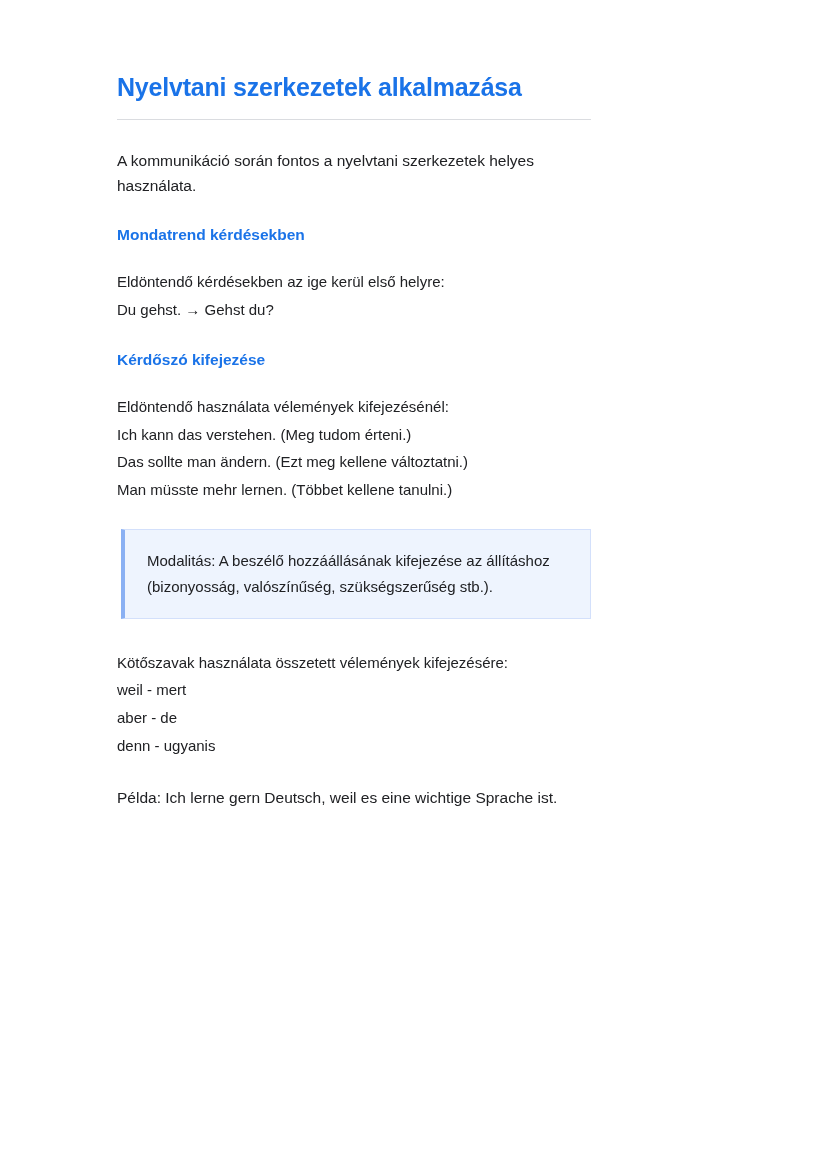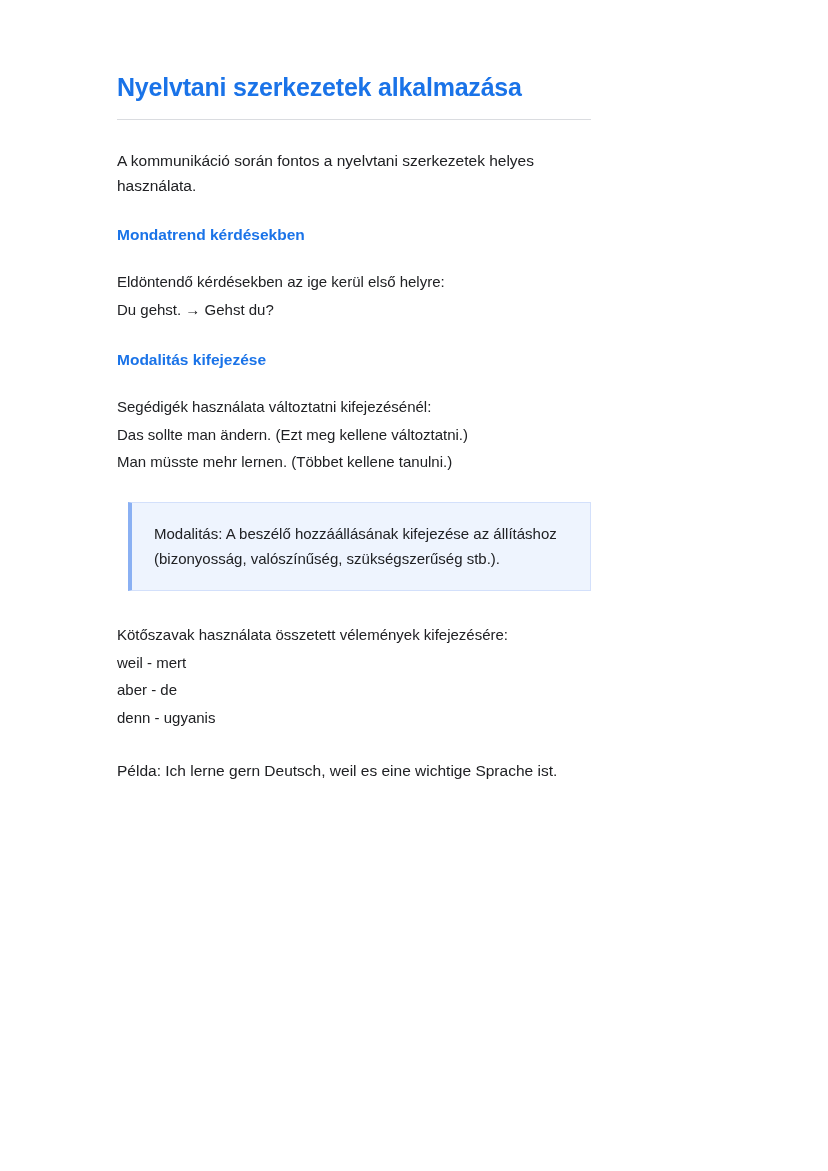--- a/index.html
+++ b/index.html
@@ -55,21 +55,21 @@
     font-size: 15px;
     line-height: 1.84;
     color: #202124;
   }
   .callout {
     box-sizing: border-box;
     background: #eef4fe;
     border: 1px solid #d3e0fb;
     border-left: 4px solid #8ab0f3;
     padding: 18px 22px 19px 22px;
-    margin: 0 0 30px 11px;
+    margin: 0 0 30px 4px;
   }
   .callout .line {
     font-size: 15px;
     line-height: 1.68;
     color: #202124;
   }
   .spacer-top { margin-top: 4px; }
 </style>
 </head>
 <body>
@@ -82,24 +82,25 @@
   <p class="para">A kommunikáció során fontos a nyelvtani szerkezetek helyes használata.</p>
 
   <h2 class="section">Mondatrend kérdésekben</h2>
 
   <div class="block">
     <div class="line">Eldöntendő kérdésekben az ige kerül első helyre:</div>
     <div class="line">Du gehst. → Gehst du?</div>
   </div>
 
 
-  <h2 class="section spacer-top">Modalitás kifejezése</h2>
+  <h2 class="section spacer-top">Kérdőszó kifejezése</h2>
 
   <div class="block">
-    <div class="line">Segédigék használata változtatni kifejezésénél:</div>
+    <div class="line">Eldöntendő használata vélemények kifejezésénél:</div>
+    <div class="line">Ich kann das verstehen. (Meg tudom érteni.)</div>
     <div class="line">Das sollte man ändern. (Ezt meg kellene változtatni.)</div>
     <div class="line">Man müsste mehr lernen. (Többet kellene tanulni.)</div>
   </div>
 
   <div class="callout">
     <div class="line">Modalitás: A beszélő hozzáállásának kifejezése az állításhoz</div>
     <div class="line">(bizonyosság, valószínűség, szükségszerűség stb.).</div>
   </div>
 
   <div class="block">

